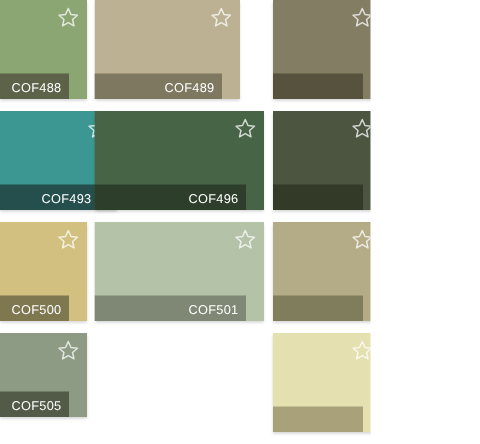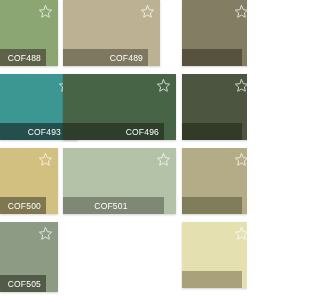--- a/index.html
+++ b/index.html
@@ -148,34 +148,34 @@
         <span class="swatch-label-text" style="color: rgb(255, 255, 255);">COF500</span>
       </div>
     </div>
     <div class="swatch-card" style="left: 63px; top: 148px; width: 113px; height: 66px;">
       <div class="swatch-color" style="background: rgb(180, 194, 168);"></div>
       <span class="favorite-star">
         <svg viewBox="0 0 24 24" fill="none" stroke="#ffffff" stroke-width="1.6" stroke-linejoin="round" stroke-linecap="round">
           <polygon points="12,2.6 14.9,9.1 21.8,9.8 16.6,14.4 18.1,21.2 12,17.7 5.9,21.2 7.4,14.4 2.2,9.8 9.1,9.1"></polygon>
         </svg>
       </span>
-      <div class="swatch-label-bar" style="background: rgb(126, 136, 117); justify-content: center;">
+      <div class="swatch-label-bar" style="background: rgb(126, 136, 117);">
         <span class="swatch-label-text" style="color: rgb(255, 255, 255);">COF501</span>
       </div>
     </div>
     <div class="swatch-card" style="left: 182px; top: 148px; width: 72px; height: 66px;">
       <div class="swatch-color" style="background: rgb(180, 172, 135);"></div>
       <span class="favorite-star">
         <svg viewBox="0 0 24 24" fill="none" stroke="#ffffff" stroke-width="1.6" stroke-linejoin="round" stroke-linecap="round">
           <polygon points="12,2.6 14.9,9.1 21.8,9.8 16.6,14.4 18.1,21.2 12,17.7 5.9,21.2 7.4,14.4 2.2,9.8 9.1,9.1"></polygon>
         </svg>
       </span>
       <div class="swatch-label-bar" style="background: rgb(128, 125, 93);"></div>
     </div>
-    <div class="swatch-card" style="left: 0px; top: 222px; width: 58px; height: 70px;">
+    <div class="swatch-card" style="left: 0px; top: 222px; width: 58px; height: 56px;">
       <div class="swatch-color" style="background: rgb(141, 155, 132);"></div>
       <span class="favorite-star">
         <svg viewBox="0 0 24 24" fill="none" stroke="#ffffff" stroke-width="1.6" stroke-linejoin="round" stroke-linecap="round">
           <polygon points="12,2.6 14.9,9.1 21.8,9.8 16.6,14.4 18.1,21.2 12,17.7 5.9,21.2 7.4,14.4 2.2,9.8 9.1,9.1"></polygon>
         </svg>
       </span>
       <div class="swatch-label-bar" style="background: rgb(82, 90, 72);">
         <span class="swatch-label-text" style="color: rgb(255, 255, 255);">COF505</span>
       </div>
     </div>

